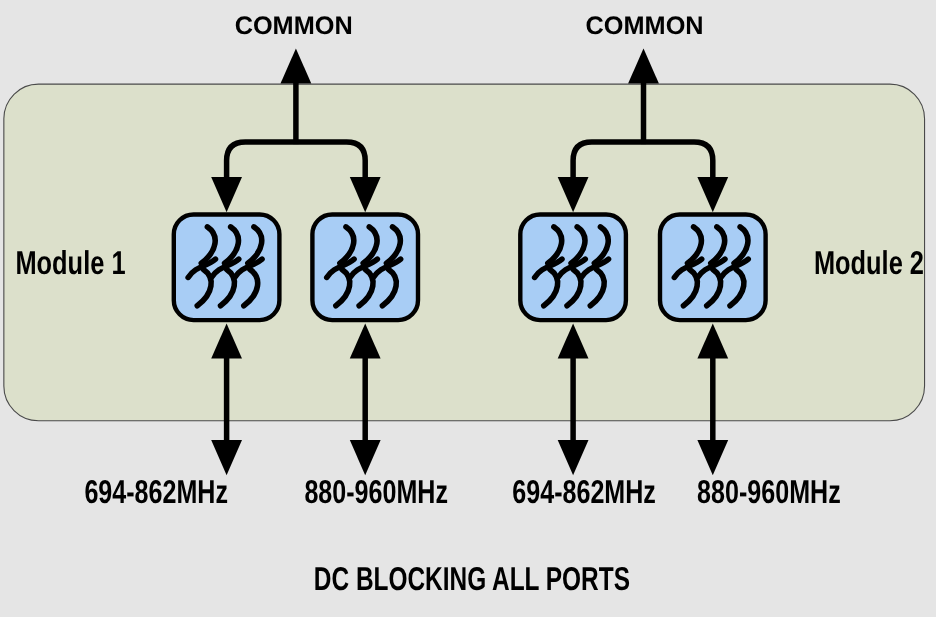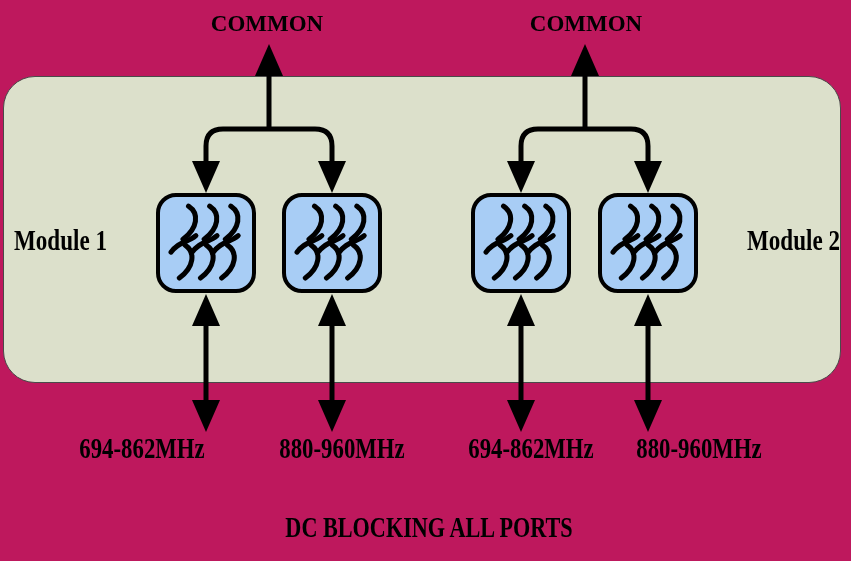--- a/index.html
+++ b/index.html
@@ -1,20 +1,20 @@
 <!DOCTYPE html>
 <html><head>
 <meta charset="utf-8">
 <style>
   html,body{margin:0;padding:0;background:#ffffff;}
   #canvas{
     position:relative;
     width:851px;height:561px;
-    background:#be185d;
-    font-family:Liberation Serif, serif;
+    background:#e5e5e5;
+    font-family:Liberation Sans, sans-serif;
     overflow:hidden;
   }
   .panel{
     position:absolute;
     left:3px;top:76px;width:838px;height:307px;
     background:#dce0cb;
     border:1.5px solid #4a4a4a;
     border-radius:32px;
     box-sizing:border-box;
     z-index:1;

